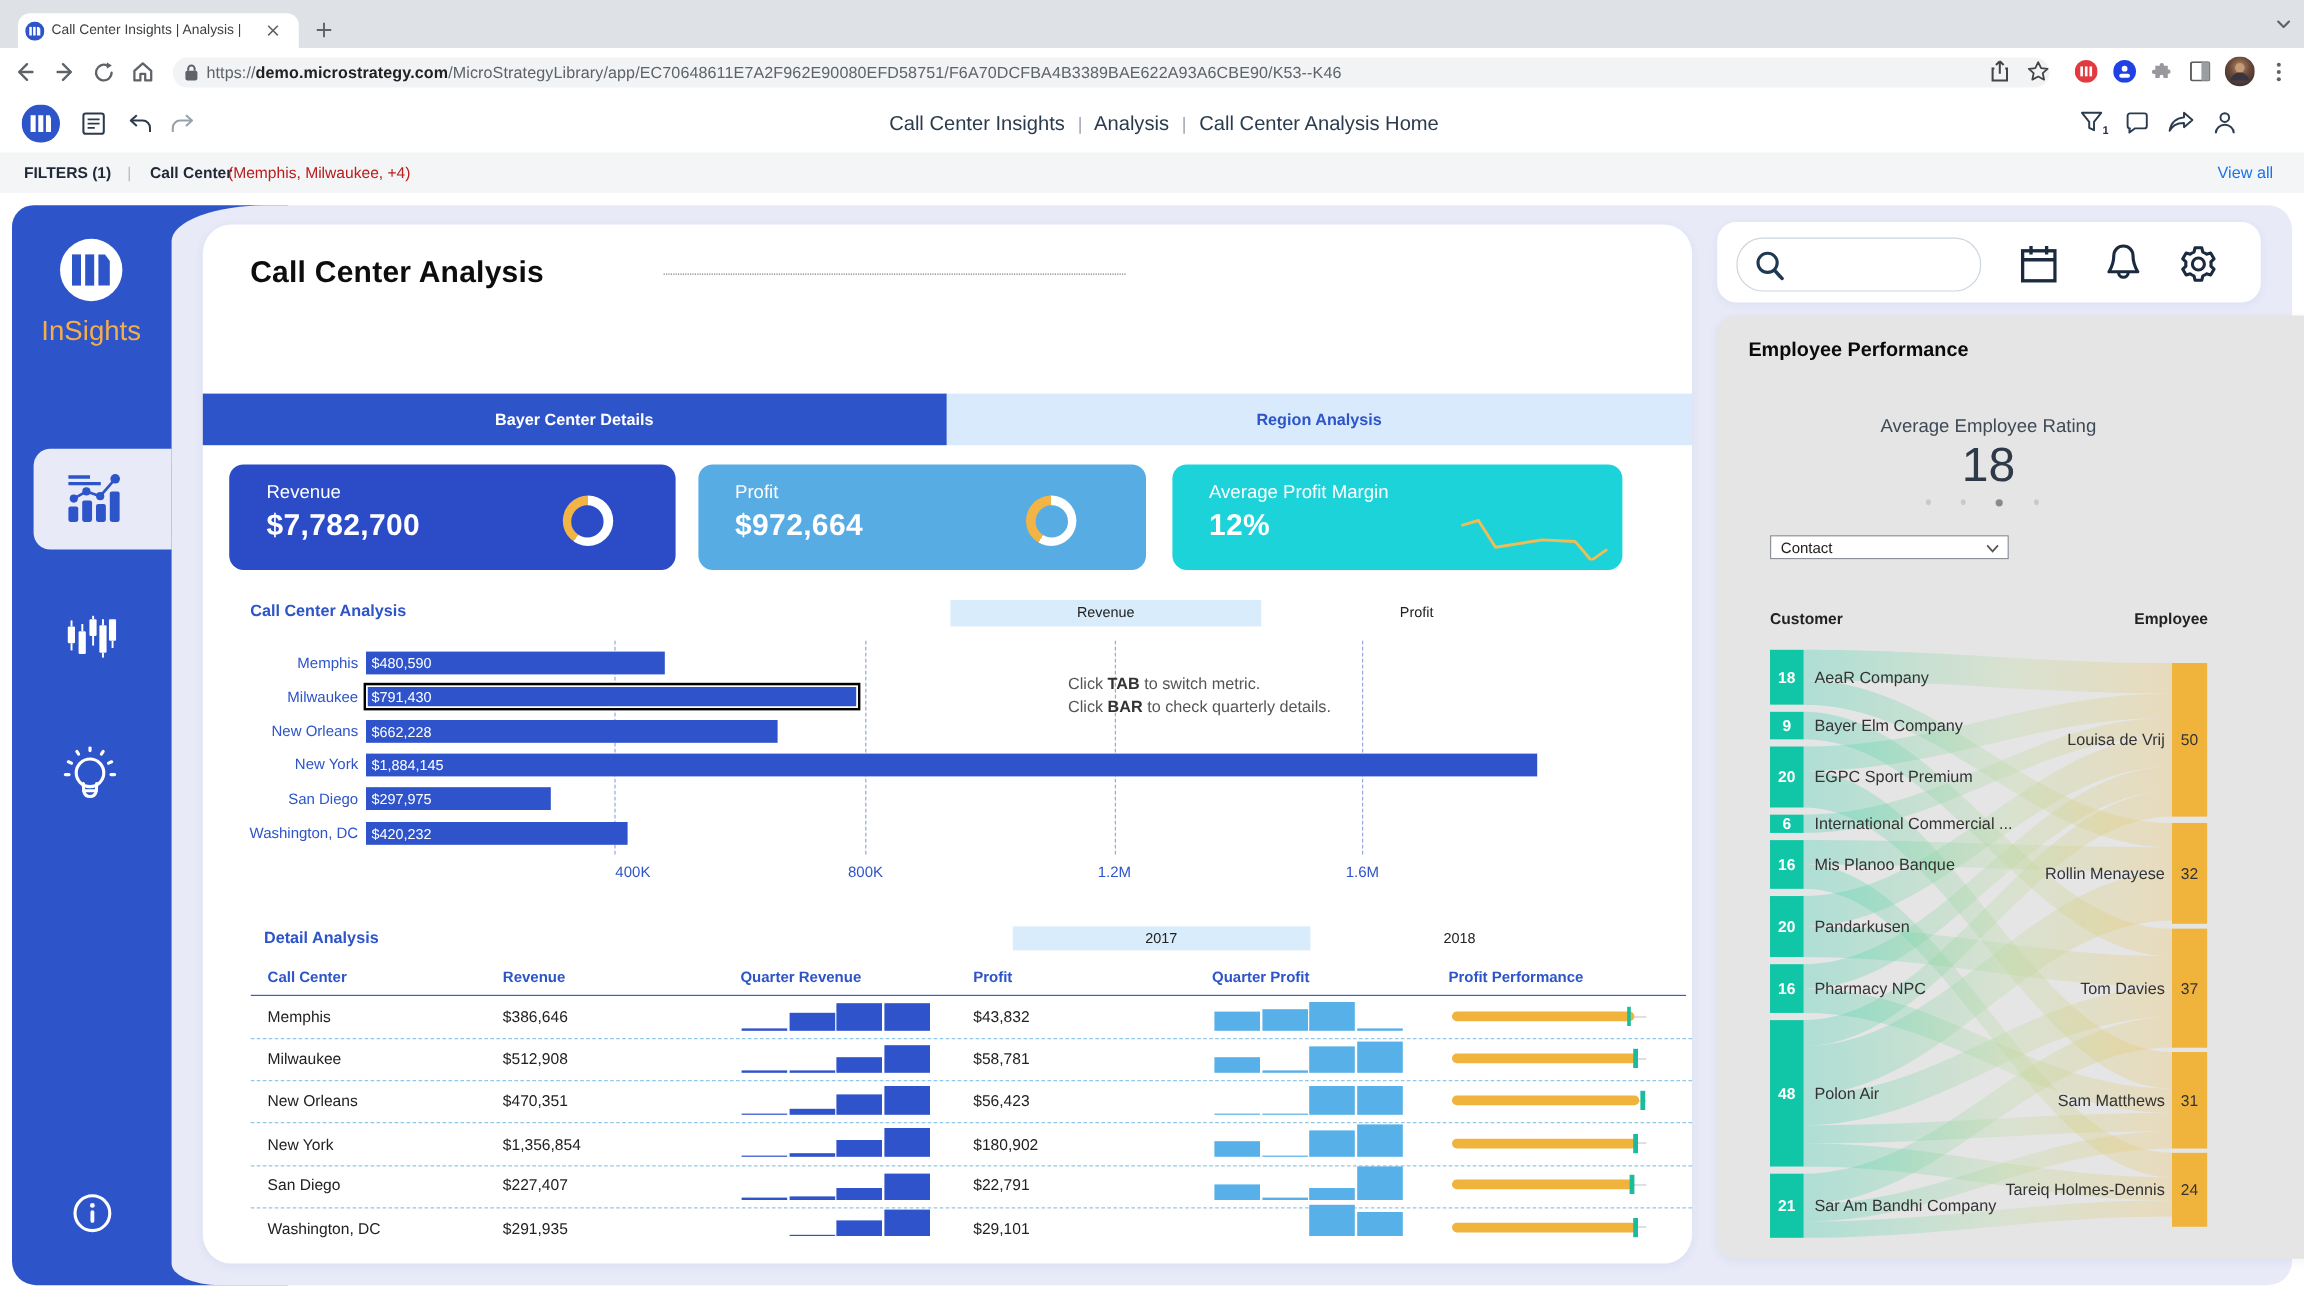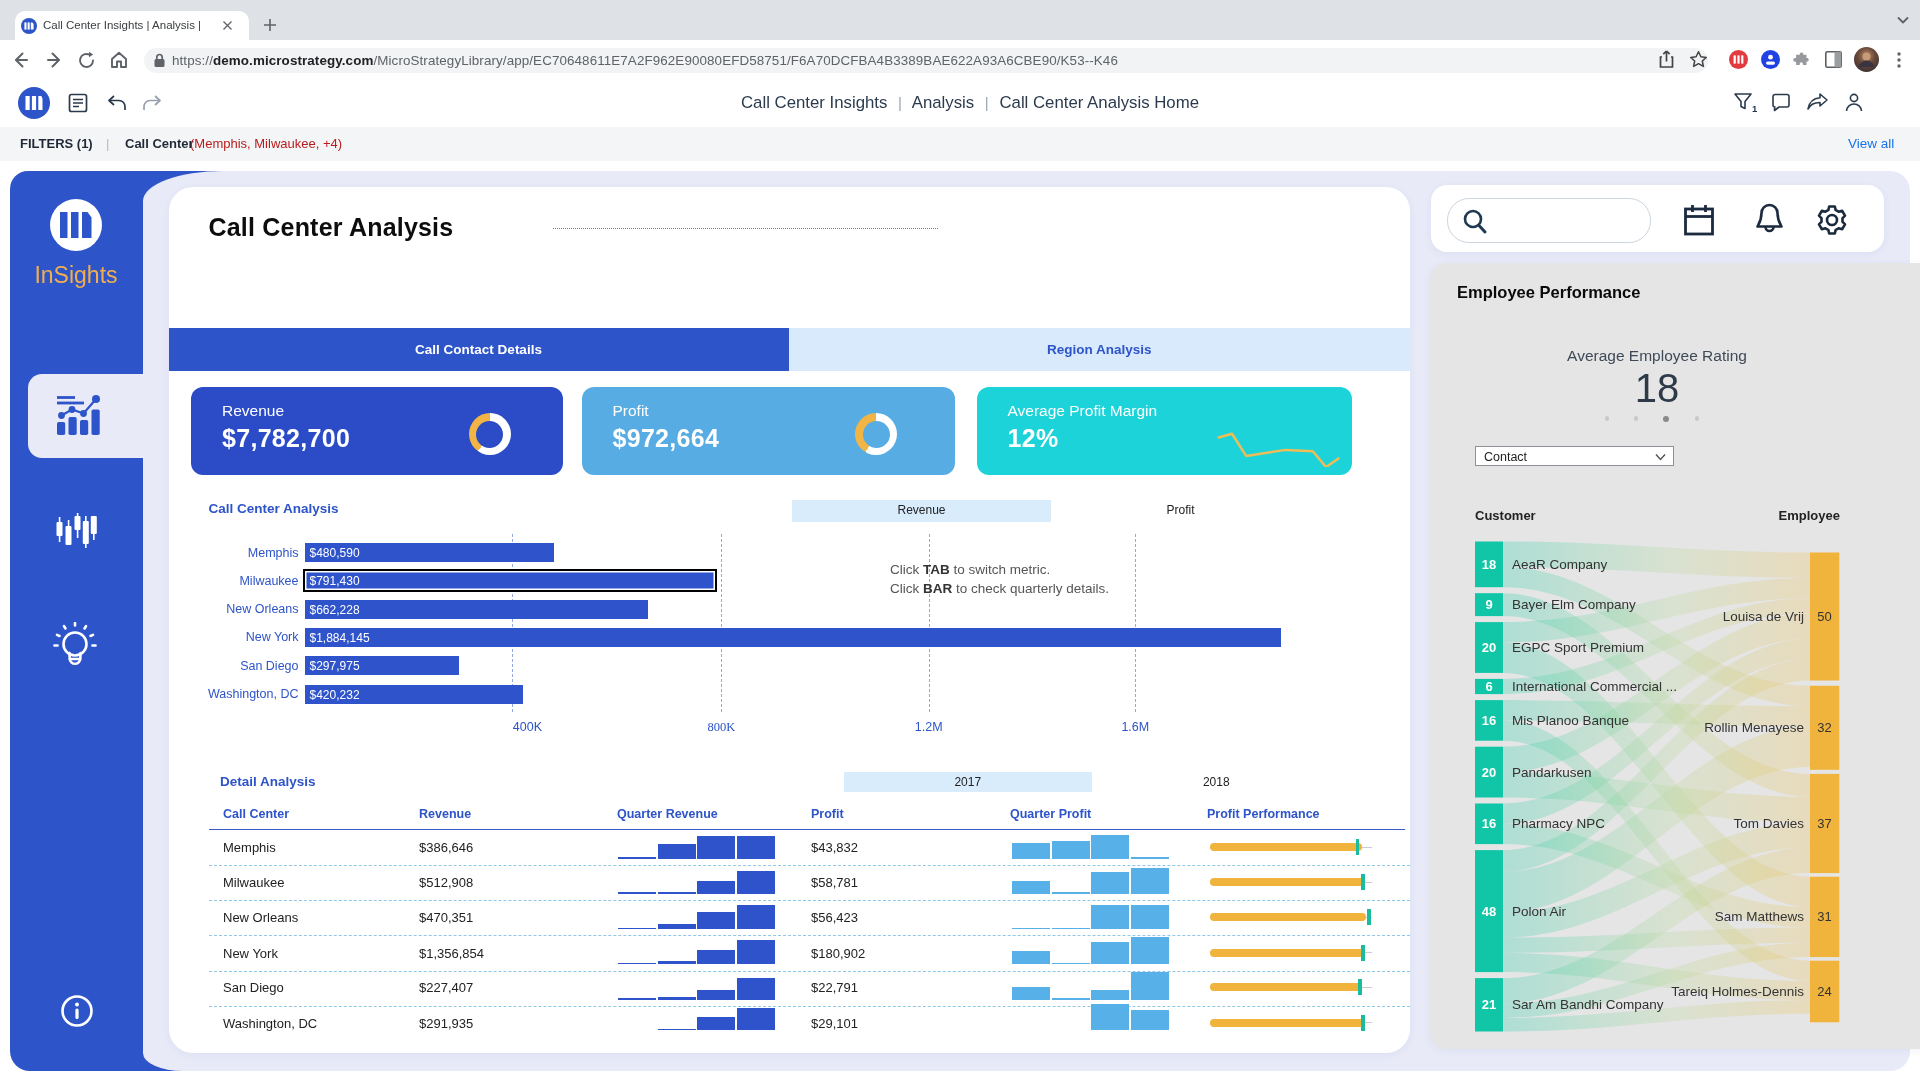--- a/index.html
+++ b/index.html
@@ -294,21 +294,21 @@
     <svg class="sideicon" style="left:60px;top:833px" width="34" height="34" viewBox="0 0 34 34">
       <circle cx="17" cy="17" r="14.5" stroke="#fff" stroke-width="2.6" fill="none"></circle>
       <circle cx="17" cy="10.5" r="2" fill="#fff"></circle>
       <rect x="15.4" y="14.5" width="3.2" height="10.5" rx="1.6" fill="#fff"></rect>
     </svg>
 
     <div id="maincard">
     <div class="mc" id="h1">Call Center Analysis</div>
     <div class="mc" id="dotline"></div>
     <div class="mc" id="tabs">
-          <div id="tab-active">Call Contact Details</div>
+          <div id="tab-active">Bayer Center Details</div>
           <div id="tab-inactive">Region Analysis</div>
         </div>
     <div class="kpi" id="kpi1">
           <div class="t1">Revenue</div>
           <div class="t2">$7,782,700</div>
   <div class="donut" id="donut1">
             <div class="hole"></div>
           </div>
         </div>
     <div class="kpi" id="kpi2">
@@ -344,21 +344,21 @@
     <div class="barlabel" style="left:0px;top:443.5px;">New York</div>
     <div class="bar" style="left:136px;top:441px;width:976.5px;"></div>
     <div class="barval" style="left:136px;top:441px;">$1,884,145</div>
     <div class="barlabel" style="left:0px;top:472.0px;">San Diego</div>
     <div class="bar" style="left:136px;top:469.5px;width:154.5px;"></div>
     <div class="barval" style="left:136px;top:469.5px;">$297,975</div>
     <div class="barlabel" style="left:0px;top:500.5px;">Washington, DC</div>
     <div class="bar" style="left:136px;top:498px;width:218px;"></div>
     <div class="barval" style="left:136px;top:498px;">$420,232</div>
     <div class="bartxt" style="left:313.5px;top:533px;width:60px;text-align:right;">400K</div>
-    <div class="bartxt" style="left:522.8px;top:533px;width:60px;text-align:center;font-family:Liberation Serif, serif;">800K</div>
+    <div class="bartxt" style="left:522.8px;top:533px;width:60px;text-align:center;">800K</div>
     <div class="bartxt" style="left:730.2px;top:533px;width:60px;text-align:center;">1.2M</div>
     <div class="bartxt" style="left:936.8px;top:533px;width:60px;text-align:center;">1.6M</div>
     <div class="mc" style="left:721.5px;top:373px;font-size:13.5px;color:#555;line-height:19px;">Click <b style="color:#333">TAB</b> to switch metric.<br>Click <b style="color:#333">BAR</b> to check quarterly details.</div>
     <div class="sect" style="left:51.5px;top:587px;">Detail Analysis</div>
     <div class="legendpill" style="left:675px;top:585px;width:248.5px;height:20.5px;line-height:20.5px;">2017</div>
     <div class="legendtxt" style="left:923.5px;top:585px;width:248.5px;height:20.5px;line-height:20.5px;">2018</div>
     <div class="th" style="left:54.5px;top:620.5px;">Call Center</div>
     <div class="th" style="left:250.5px;top:620.5px;">Revenue</div>
     <div class="th" style="left:448.5px;top:620.5px;">Quarter Revenue</div>
     <div class="th" style="left:642.5px;top:620.5px;">Profit</div>

